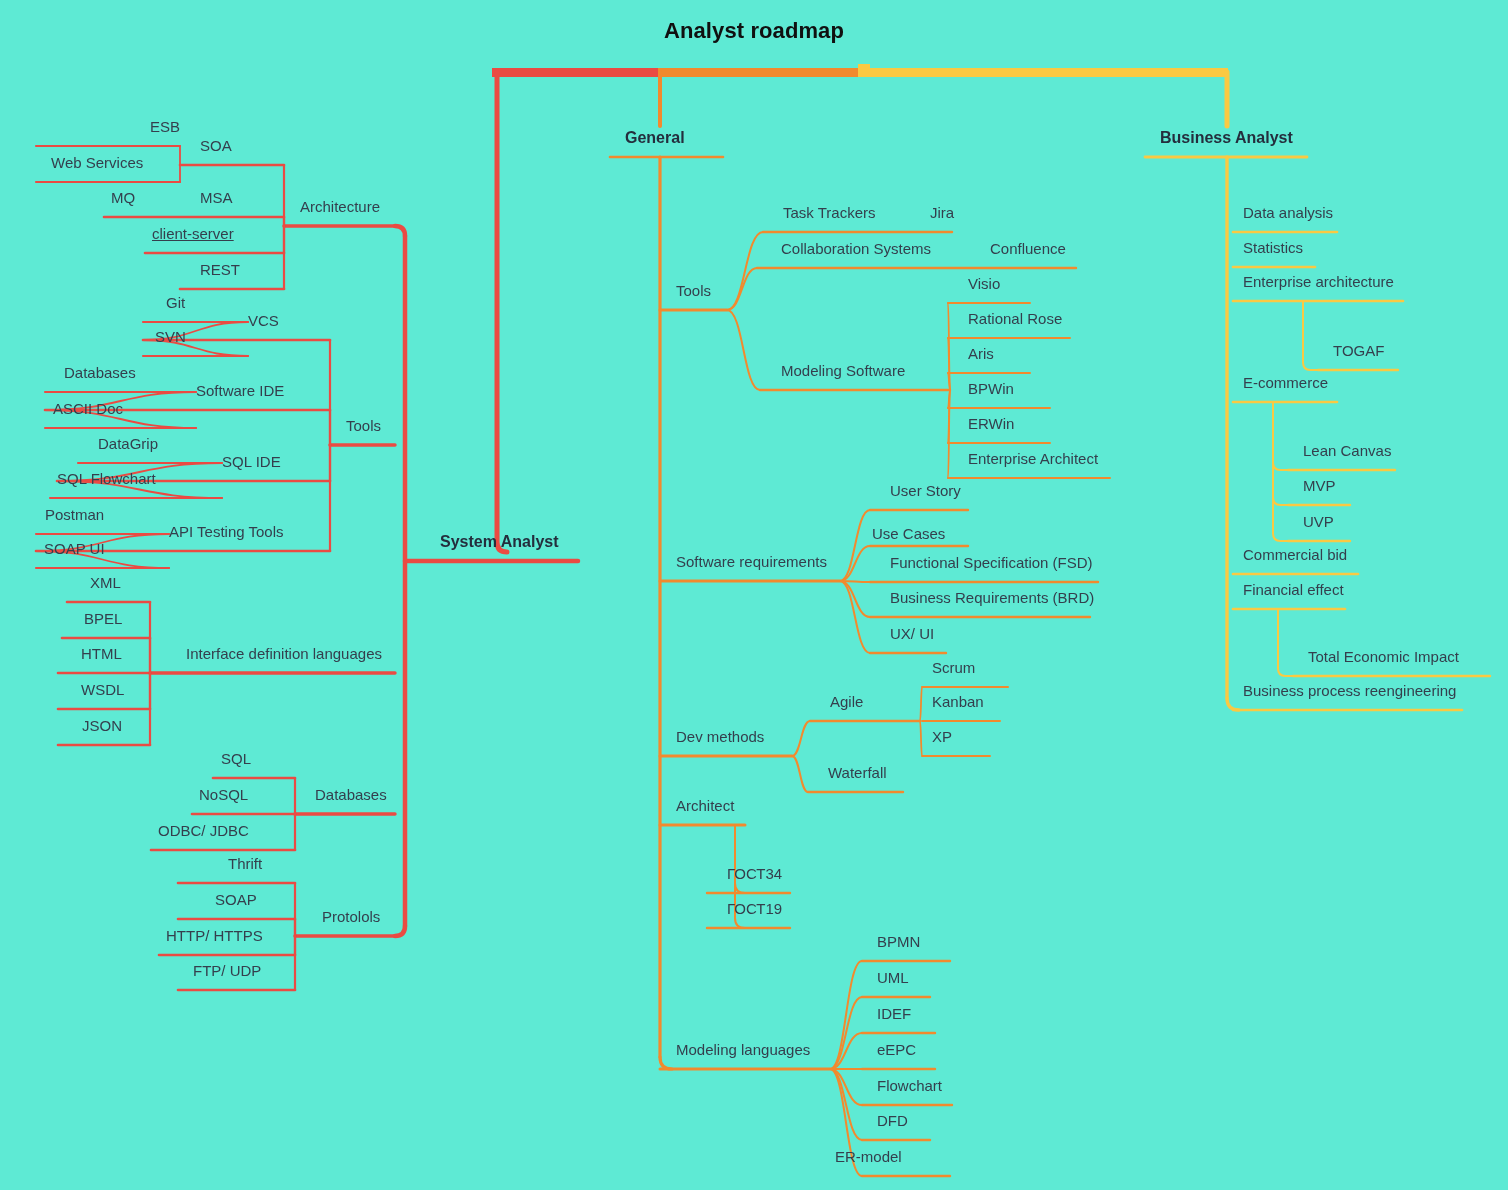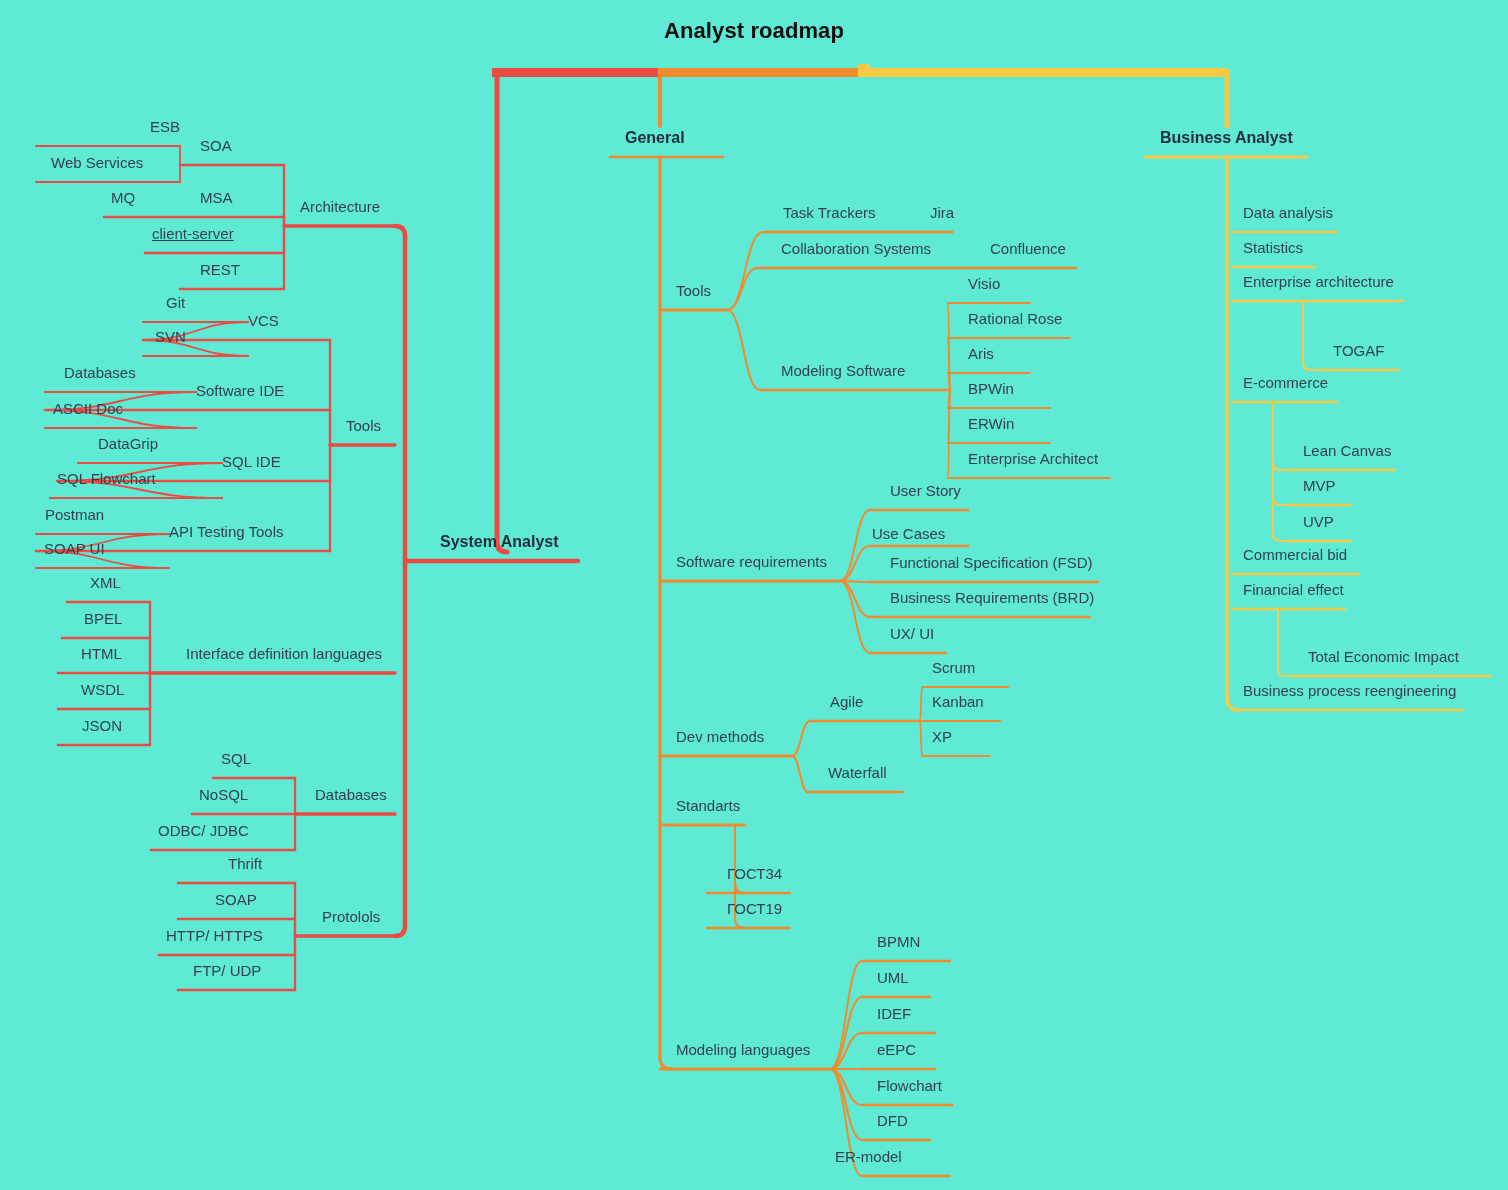--- a/index.html
+++ b/index.html
@@ -237,21 +237,21 @@
       <div class="node-label" style="left: 872px; top: 519px; margin-top: 7px;">Use Cases</div>
       <div class="node-label" style="left: 890px; top: 555px;">Functional Specification (FSD)</div>
       <div class="node-label" style="left: 890px; top: 590px;">Business Requirements (BRD)</div>
       <div class="node-label" style="left: 890px; top: 626px;">UX/ UI</div>
       <div class="node-label" style="left: 676px; top: 729px;">Dev methods</div>
       <div class="node-label" style="left: 830px; top: 694px;">Agile</div>
       <div class="node-label" style="left: 932px; top: 660px;">Scrum</div>
       <div class="node-label" style="left: 932px; top: 694px;">Kanban</div>
       <div class="node-label" style="left: 932px; top: 729px;">XP</div>
       <div class="node-label" style="left: 828px; top: 765px;">Waterfall</div>
-      <div class="node-label" style="left: 676px; top: 798px;">Standarts</div>
+      <div class="node-label" style="left: 676px; top: 798px;">Architect</div>
       <div class="node-label" style="left: 727px; top: 866px;">ГОСТ34</div>
       <div class="node-label" style="left: 727px; top: 901px;">ГОСТ19</div>
       <div class="node-label" style="left: 676px; top: 1042px;">Modeling languages</div>
       <div class="node-label" style="left: 877px; top: 934px;">BPMN</div>
       <div class="node-label" style="left: 877px; top: 970px;">UML</div>
       <div class="node-label" style="left: 877px; top: 1006px;">IDEF</div>
       <div class="node-label" style="left: 877px; top: 1042px;">eEPC</div>
       <div class="node-label" style="left: 877px; top: 1078px;">Flowchart</div>
       <div class="node-label" style="left: 877px; top: 1113px;">DFD</div>
       <div class="node-label" style="left: 835px; top: 1149px;">ER-model</div>

